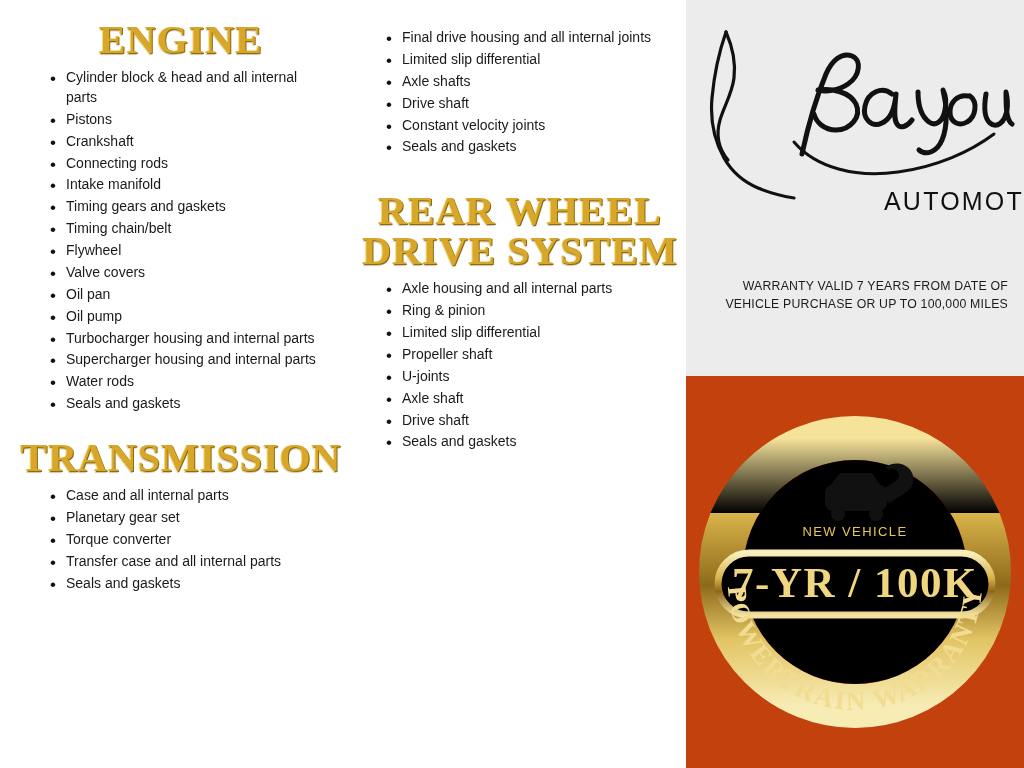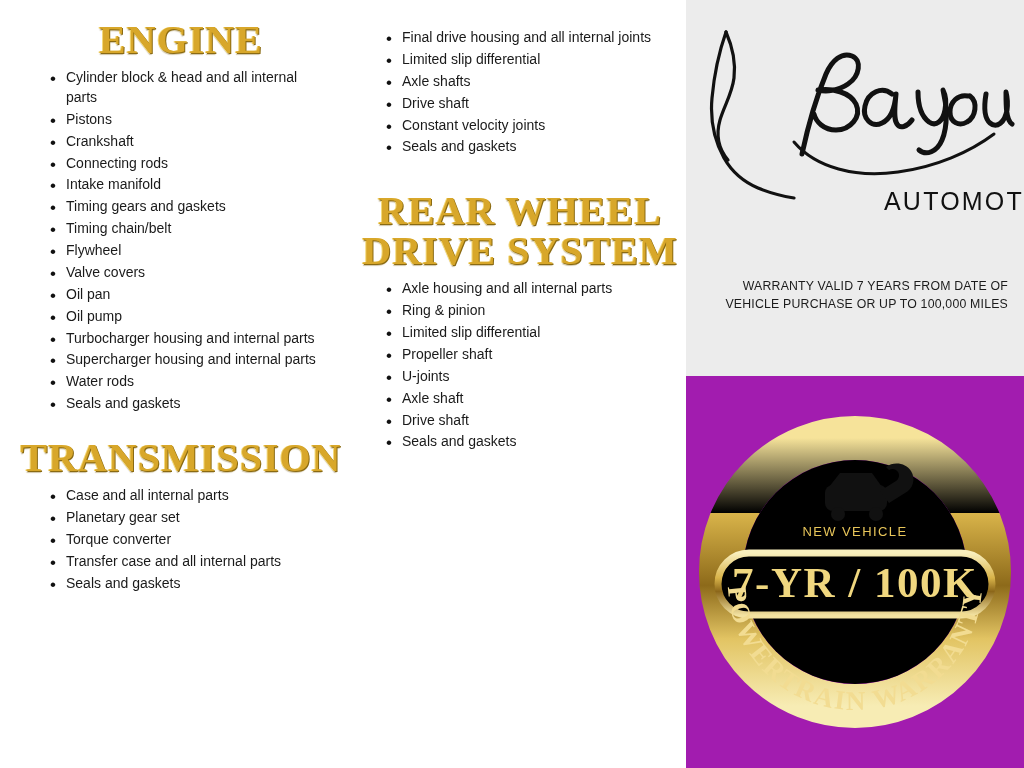--- a/index.html
+++ b/index.html
@@ -96,21 +96,21 @@
     bottom: 62px;
     text-align: right;
     font-size: 12.3px;
     letter-spacing: 0.2px;
     color: #1b1b1b;
     line-height: 1.45;
     padding: 0 16px;
   }
   .badge-panel {
     flex: 1;
-    background: #a21caf;
+    background: #c2410c;
     position: relative;
     overflow: hidden;
   }
   .badge-wrap {
     position: absolute;
     left: 50%;
     top: 50%;
     transform: translate(-50%, -50%);
     width: 330px; height: 330px;
   }

